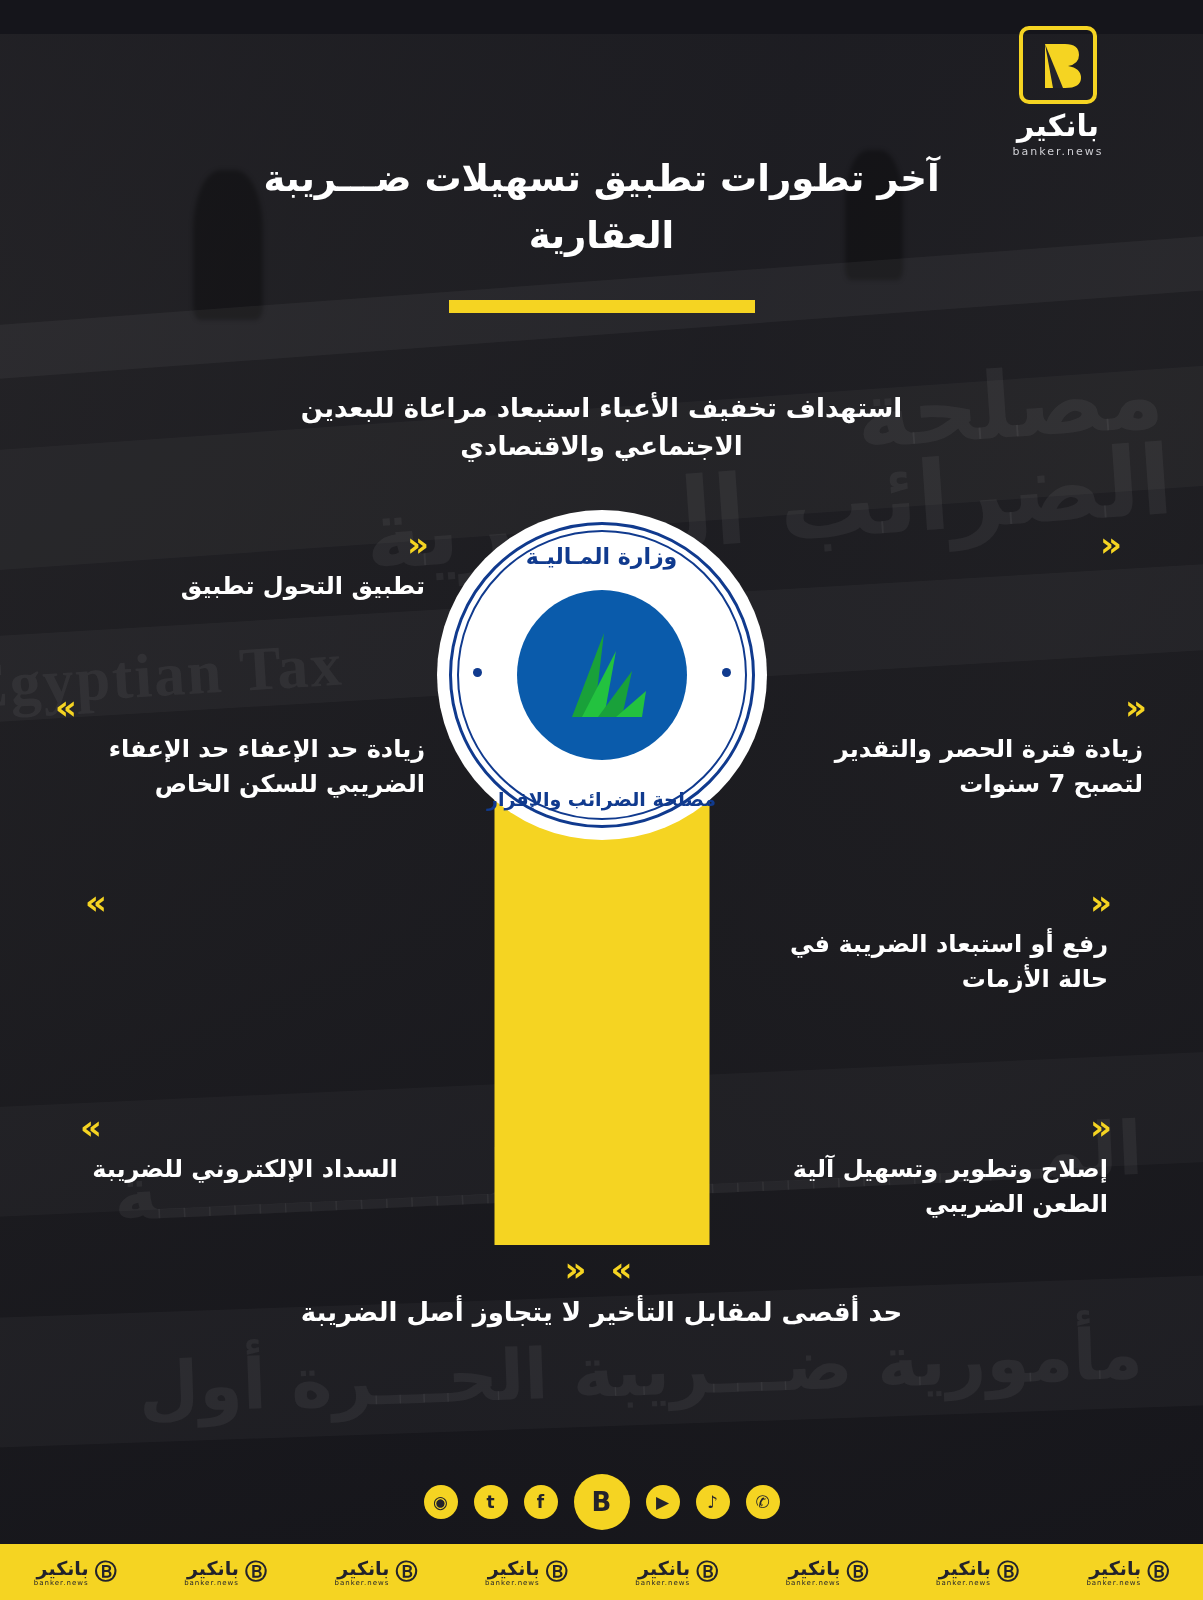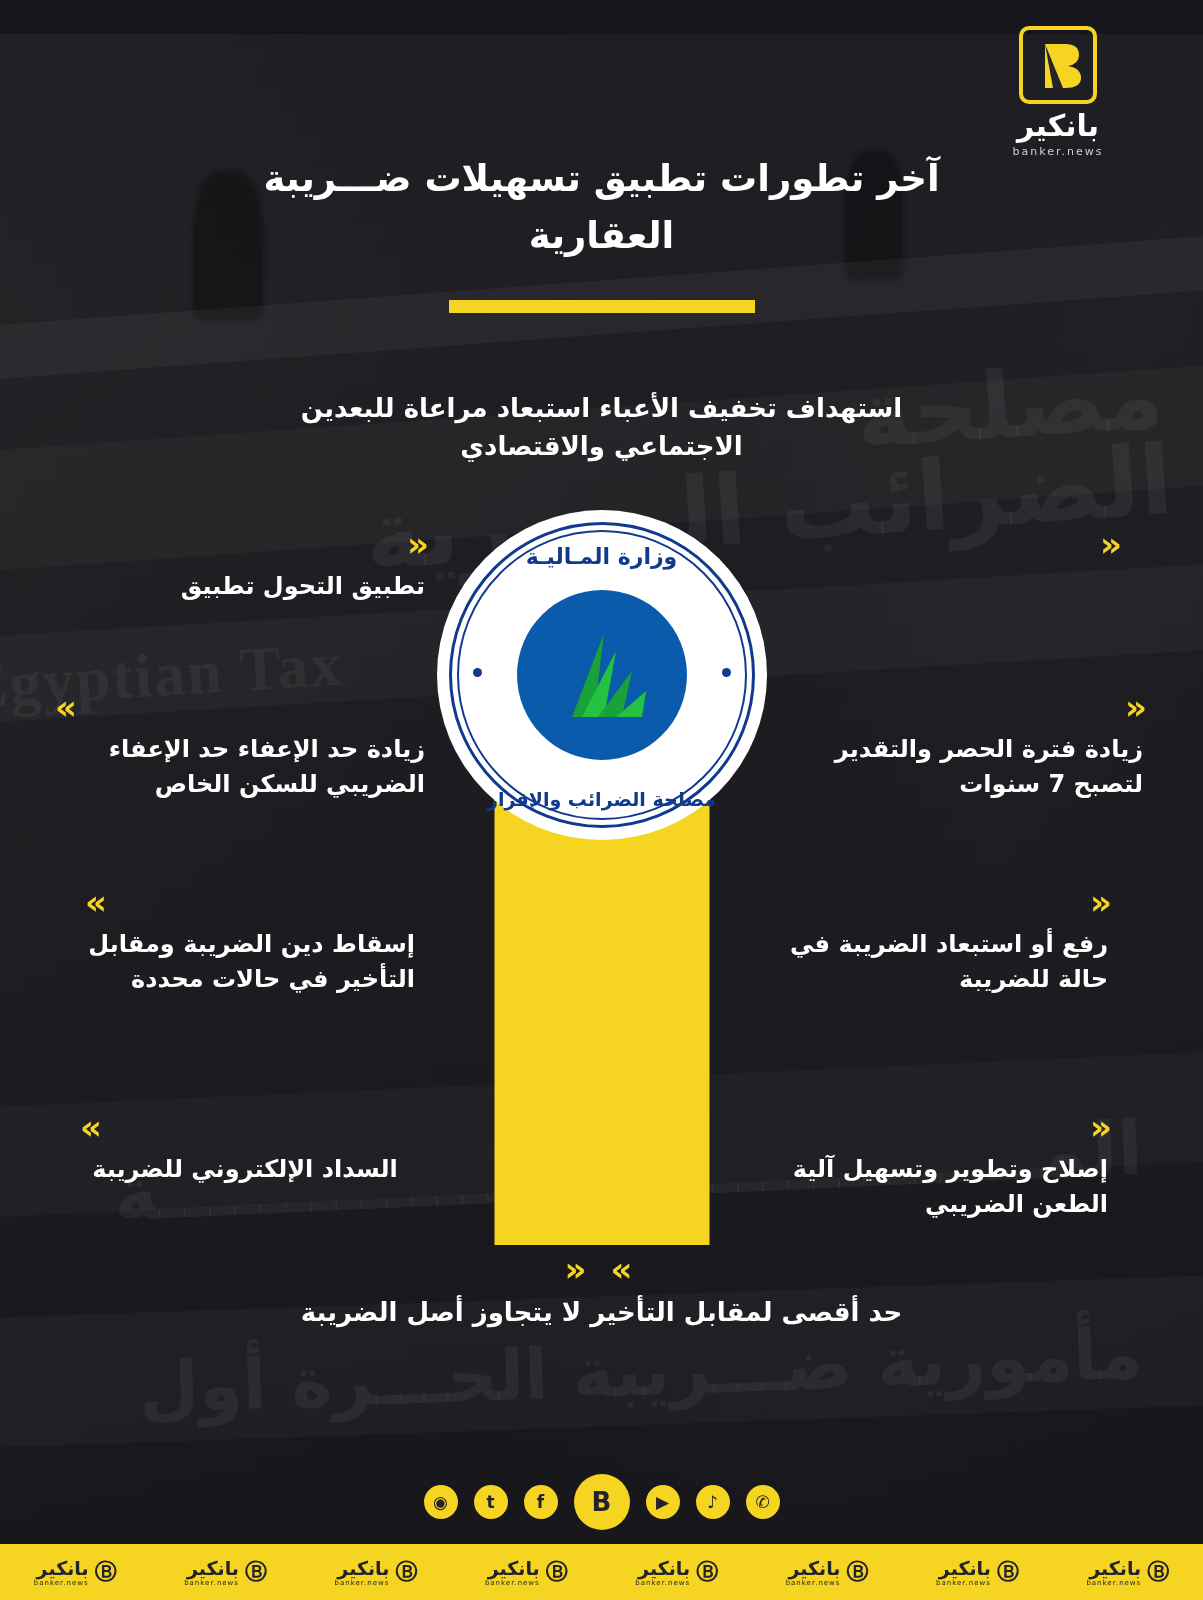--- a/index.html
+++ b/index.html
@@ -347,26 +347,25 @@
     <div>زيادة فترة الحصر والتقدير لتصبح 7 سنوات</div>
   </div>
 
   <div class="item left it-l2">
     <div class="chev" style="text-align:left;">»</div>
     <div style="text-align:right;">زيادة حد الإعفاء حد الإعفاء الضريبي للسكن الخاص</div>
   </div>
 
   <div class="item right it-r3">
     <div class="chev">«</div>
-    <div>رفع أو استبعاد الضريبة في حالة للضريبة</div>
+    <div>رفع أو استبعاد الضريبة في حالة الأزمات</div>
   </div>
 
   <div class="item left it-l3">
     <div class="chev" style="text-align:left;">»</div>
-    <div style="text-align:right;">إسقاط دين الضريبة ومقابل التأخير في حالات محددة</div>
   </div>
 
   <div class="item right it-r4">
     <div class="chev">«</div>
     <div>إصلاح وتطوير وتسهيل آلية الطعن الضريبي</div>
   </div>
 
   <div class="item left it-l4">
     <div class="chev" style="text-align:left;">»</div>
     <div style="text-align:center;">السداد الإلكتروني للضريبة</div>

